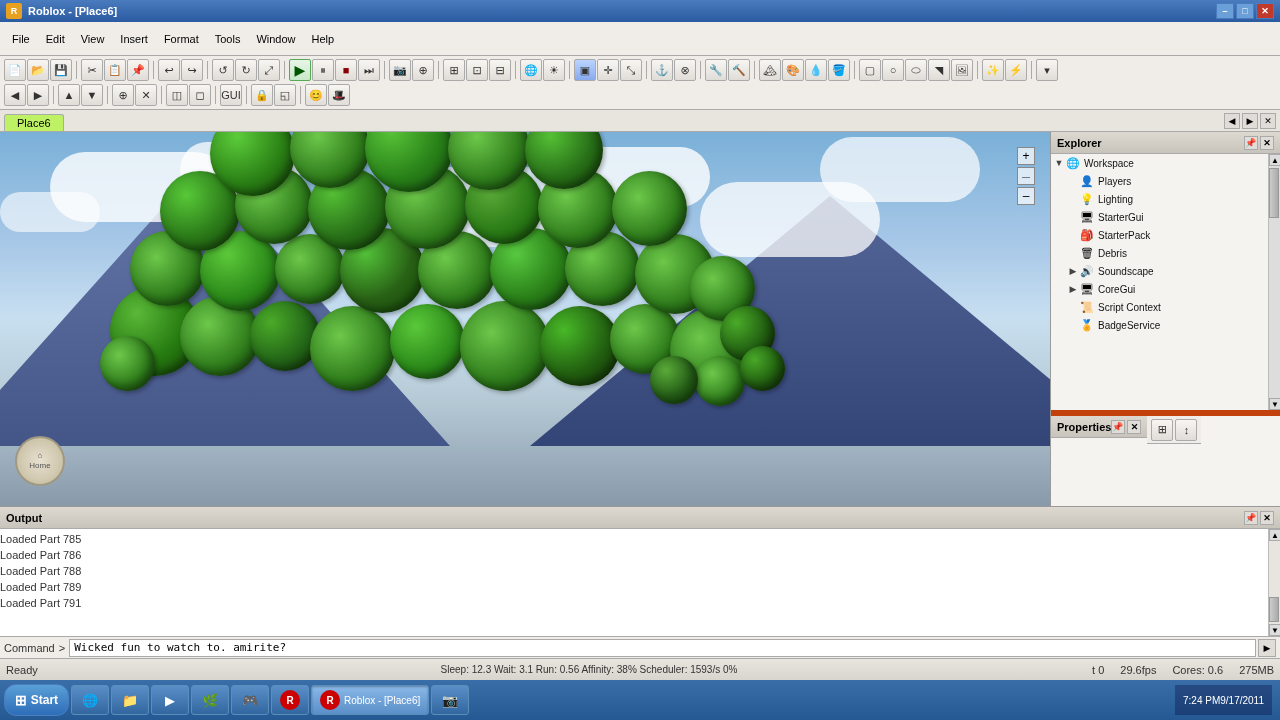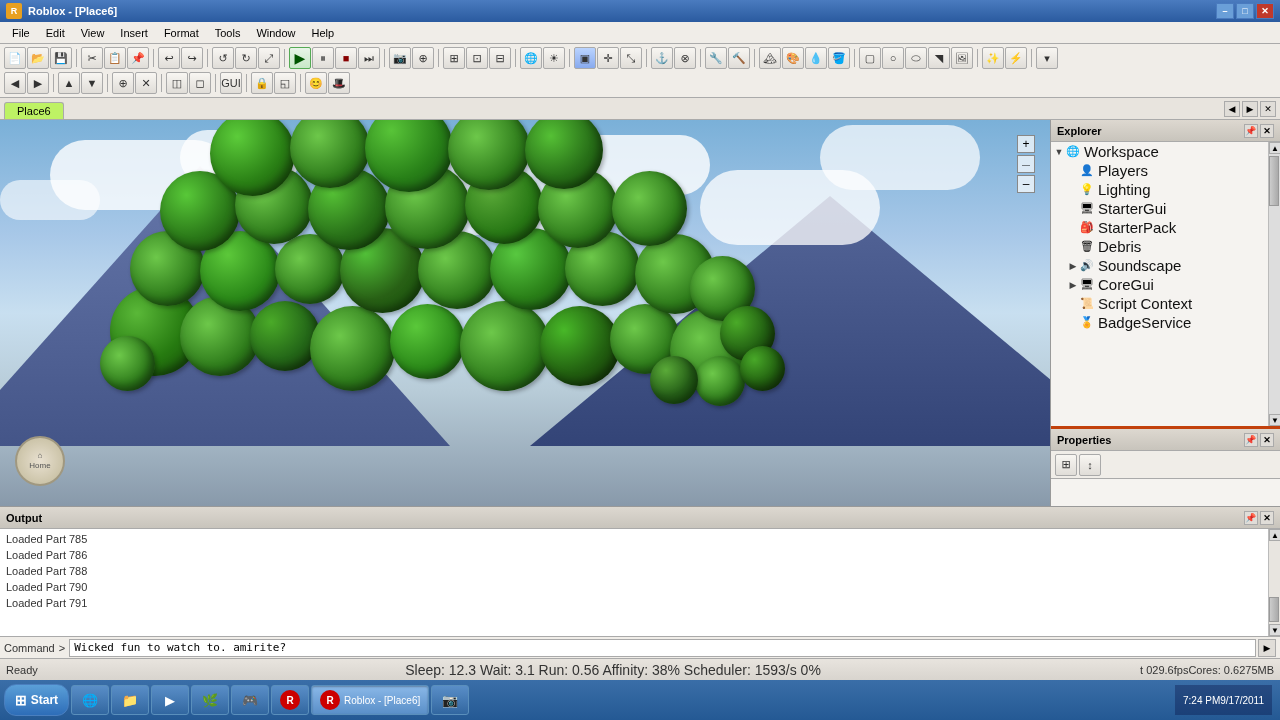--- a/index.html
+++ b/index.html
@@ -19,21 +19,21 @@
     }
     #title-bar .title-icon { width: 16px; height: 16px; margin-right: 6px; background: #e8a020; border-radius: 2px; display: flex; align-items: center; justify-content: center; font-size: 9px; color: white; font-weight: bold; }
     #title-bar .title-text { flex: 1; }
     #title-bar .win-controls { display: flex; gap: 2px; }
     #title-bar .win-btn { width: 18px; height: 16px; background: #6a9fd8; border: 1px solid #4a7bbf; color: white; font-size: 9px; display: flex; align-items: center; justify-content: center; cursor: pointer; }
     #title-bar .win-btn.close { background: #c0392b; }
 
     
     #menu-bar {
       background: #f0ede8;
-      height: 22px;
+      height: 34px;
       display: flex;
       align-items: center;
       padding: 0 4px;
       border-bottom: 1px solid #aaa;
       font-size: 11px;
     }
     .menu-item { padding: 2px 8px; cursor: pointer; }
 
     
     #toolbar-area {
@@ -176,21 +176,21 @@
     .tree-item {
       display: flex;
       align-items: center;
       padding: 1px 2px;
       cursor: pointer;
       font-size: 11px;
       white-space: nowrap;
     }
     .tree-item .expand-btn { width: 12px; height: 12px; display: flex; align-items: center; justify-content: center; font-size: 9px; color: #444; }
     .tree-item .item-icon { width: 16px; height: 16px; margin-right: 3px; display: flex; align-items: center; justify-content: center; font-size: 11px; }
-    .tree-item .item-label { font-size: 15px; color: #111; }
+    .tree-item .item-label { font-size: 10px; color: #111; }
     .tree-indent { padding-left: 16px; }
     .prop-toolbar {
       height: 28px;
       padding: 3px 4px;
       background: #f0ede8;
       border-bottom: 1px solid #aaa;
       display: flex;
       align-items: center;
       gap: 2px;
     }
@@ -202,25 +202,25 @@
       flex-direction: column;
       border-left: 1px solid #999;
     }
     #explorer-section {
       flex: 1;
       display: flex;
       flex-direction: column;
       background: #f5f3f0;
     }
     #properties-section {
-      height: 80px;
-      display: flex;
-      flex-direction: column;
+      height: 96px;
+      display: flex;
+      flex-direction: row;
       background: #f5f3f0;
-      border-top: 3px solid #c2410c;
+      border-top: 6px solid #c2410c;
     }
 
     
     #output-section {
       height: 130px;
       background: white;
       border-top: 1px solid #999;
       display: flex;
       flex-direction: column;
     }
@@ -276,21 +276,21 @@
       background: linear-gradient(to bottom, #e8e4de, #d8d4ce);
       border-top: 1px solid #aaa;
       display: flex;
       align-items: center;
       padding: 0 6px;
       font-size: 11px;
       color: #333;
     }
     .status-left { width: 80px; }
     .status-center { flex: 1; text-align: center; }
-    .status-right { display: flex; gap: 0; align-items: center; }
+    .status-right { display: flex; gap: 16px; align-items: center; }
 
     
     #taskbar {
       height: 40px;
       background: linear-gradient(to bottom, #3a6ea8, #245994);
       display: flex;
       align-items: center;
       padding: 0 4px;
       gap: 2px;
     }
@@ -379,21 +379,21 @@
     }
 
     
     .output-scroll-container {
       display: flex;
       flex: 1;
       overflow: hidden;
     }
     .output-lines {
       flex: 1;
-      padding: 2px 6px;
+      padding: 2px 0;
       overflow: hidden;
     }
     .output-vscroll {
       width: 12px;
       background: #e8e5e0;
       border-left: 1px solid #bbb;
       position: relative;
     }
     .output-vscroll-thumb {
       width: 10px;
@@ -721,42 +721,42 @@
       <div style="margin-left:auto; display:flex; gap:2px;">
         <div class="panel-hbtn">📌</div>
         <div class="panel-hbtn">✕</div>
       </div>
     </div>
     <div class="output-scroll-container">
       <div class="output-lines">
         <div class="output-line">Loaded Part 785</div>
         <div class="output-line">Loaded Part 786</div>
         <div class="output-line">Loaded Part 788</div>
-        <div class="output-line">Loaded Part 790</div>
+        <div class="output-line">Loaded Part 789</div>
         <div class="output-line">Loaded Part 791</div>
 
       </div>
       <div class="output-vscroll" style="width:12px; background:#e8e5e0; border-left:1px solid #bbb; position:relative; flex-shrink:0;">
         <div class="output-vscroll-arrow" style="top:0; left:0; width:12px; height:12px; background:#ddd; border:1px solid #aaa; display:flex; align-items:center; justify-content:center; font-size:8px;">▲</div>
         <div class="output-vscroll-thumb" style="position:absolute; bottom:14px; left:0; width:10px; height:25px; background:linear-gradient(to right,#ccc,#aaa); border:1px solid #999;"></div>
         <div class="output-vscroll-arrow" style="position:absolute; bottom:0; left:0; width:12px; height:12px; background:#ddd; border:1px solid #aaa; display:flex; align-items:center; justify-content:center; font-size:8px;">▼</div>
       </div>
     </div>
   </div>
 
   <div id="command-bar">
     <span class="cmd-label">Command</span>
     <span class="cmd-arrow">&gt;</span>
     <input class="cmd-input" type="text" value="Wicked fun to watch to. amirite?" style="">
     <div class="cmd-enter-btn">▶</div>
   </div>
 
   <div id="status-bar">
     <span class="status-left">Ready</span>
-    <span class="status-center" style="font-size:14px;">Sleep: 12.3  Wait: 3.1  Run: 0.56  Affinity: 38%  Scheduler: 1593/s 0%</span>
+    <span class="status-center" style="font-size:10px;">Sleep: 12.3  Wait: 3.1  Run: 0.56  Affinity: 38%  Scheduler: 1593/s 0%</span>
     <div class="status-right">
       <span>t 0</span>
       <span>29.6fps</span>
       <span>Cores: 0.6</span>
       <span>275MB</span>
     </div>
   </div>
 
   <div id="taskbar">
     <div class="start-btn">

